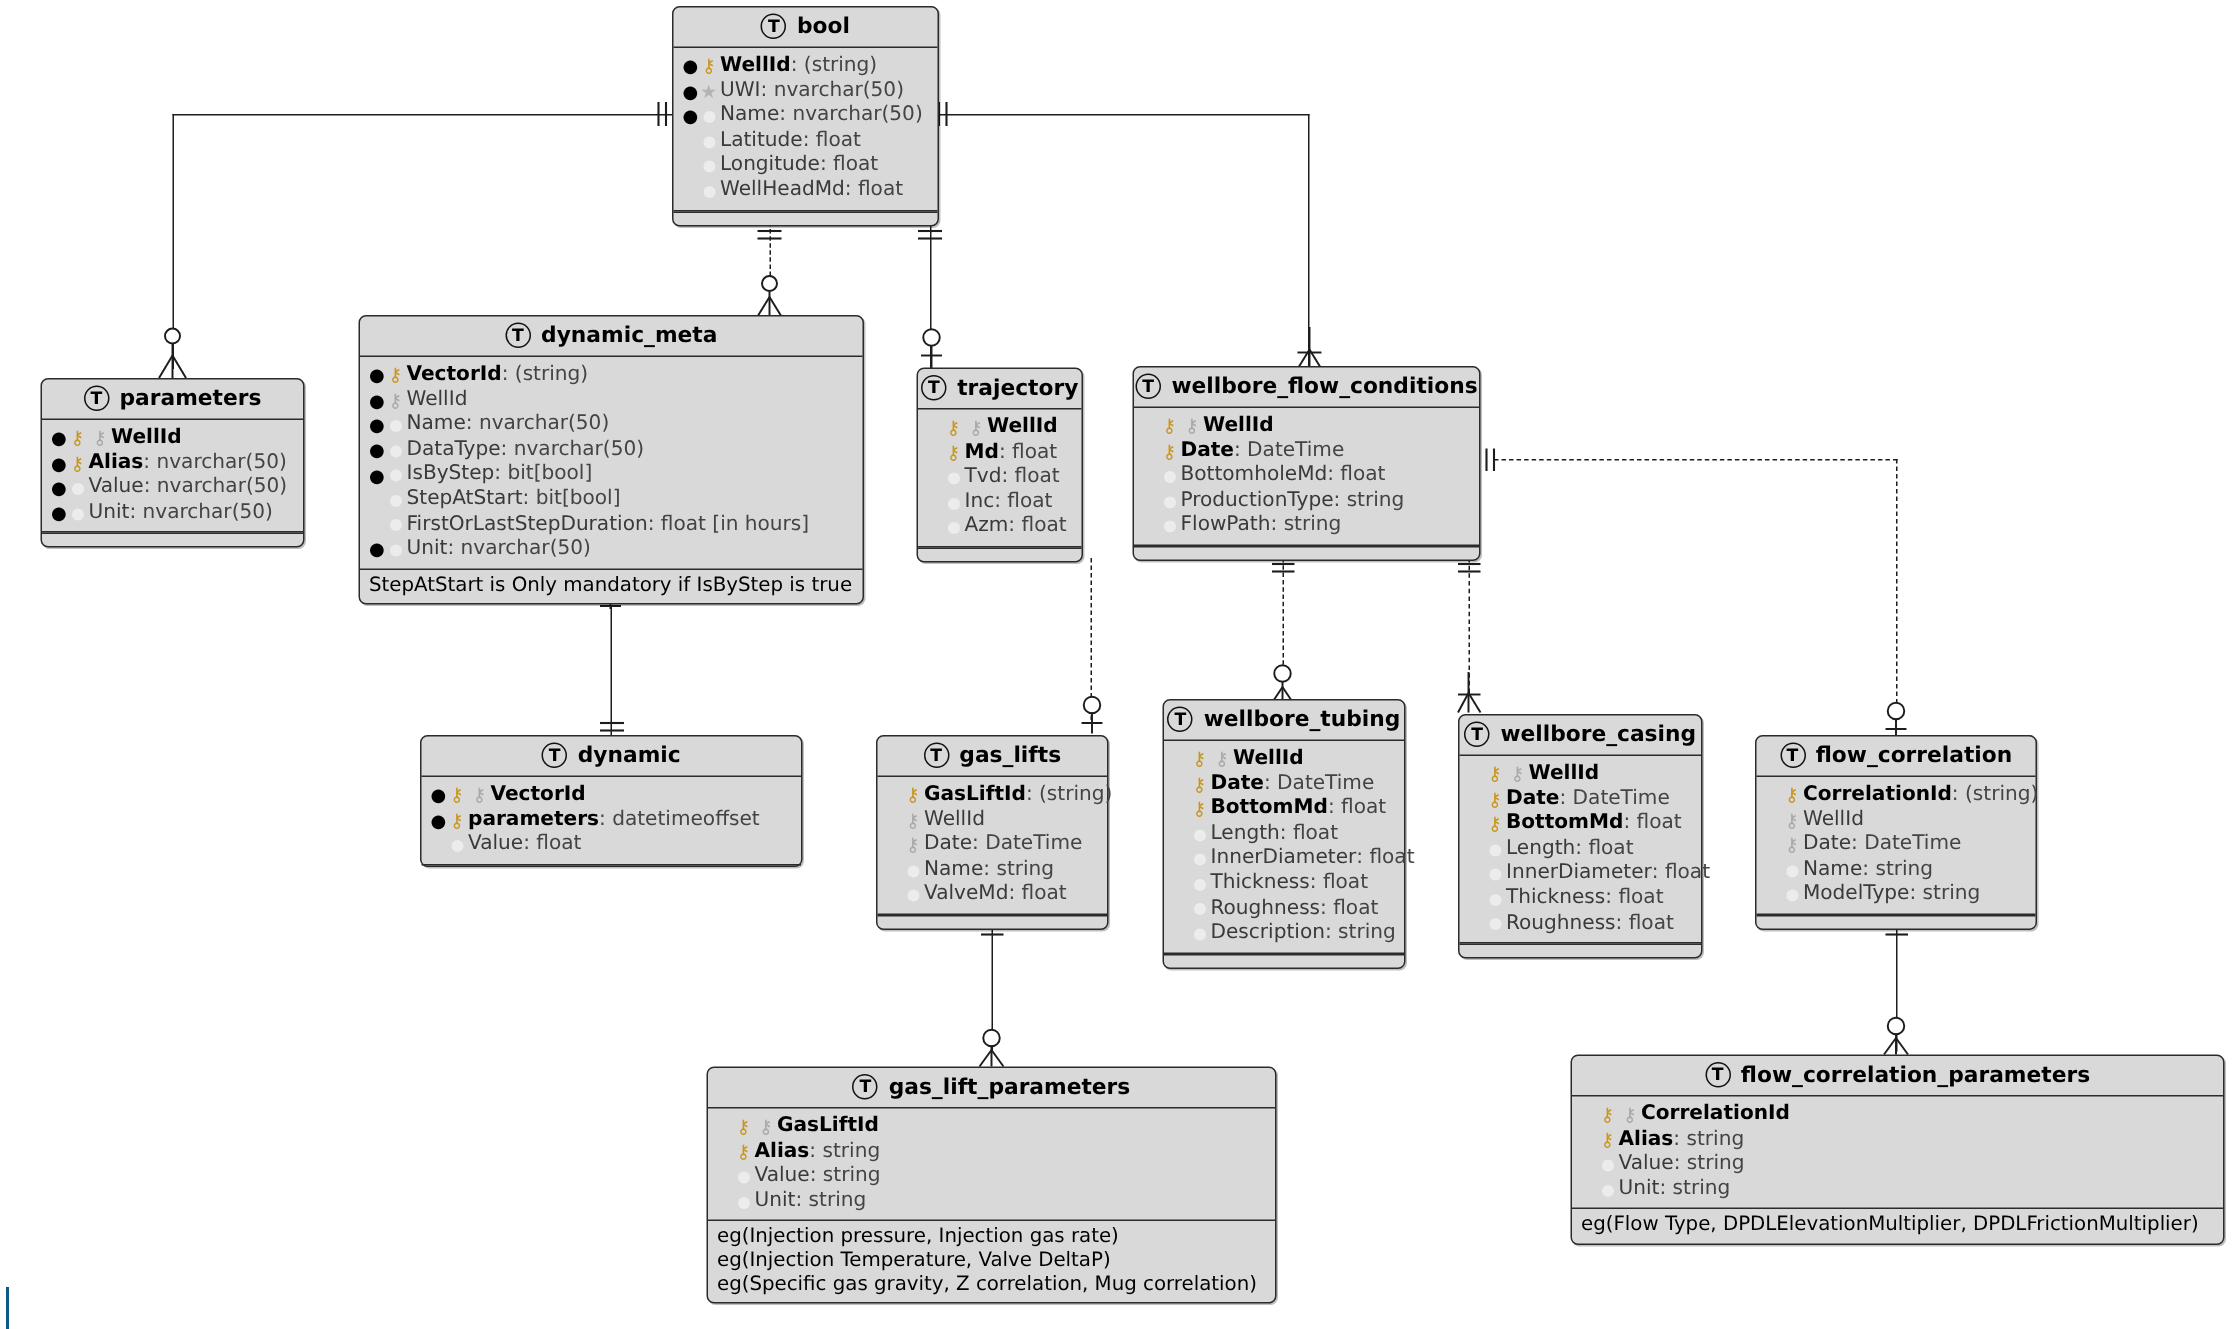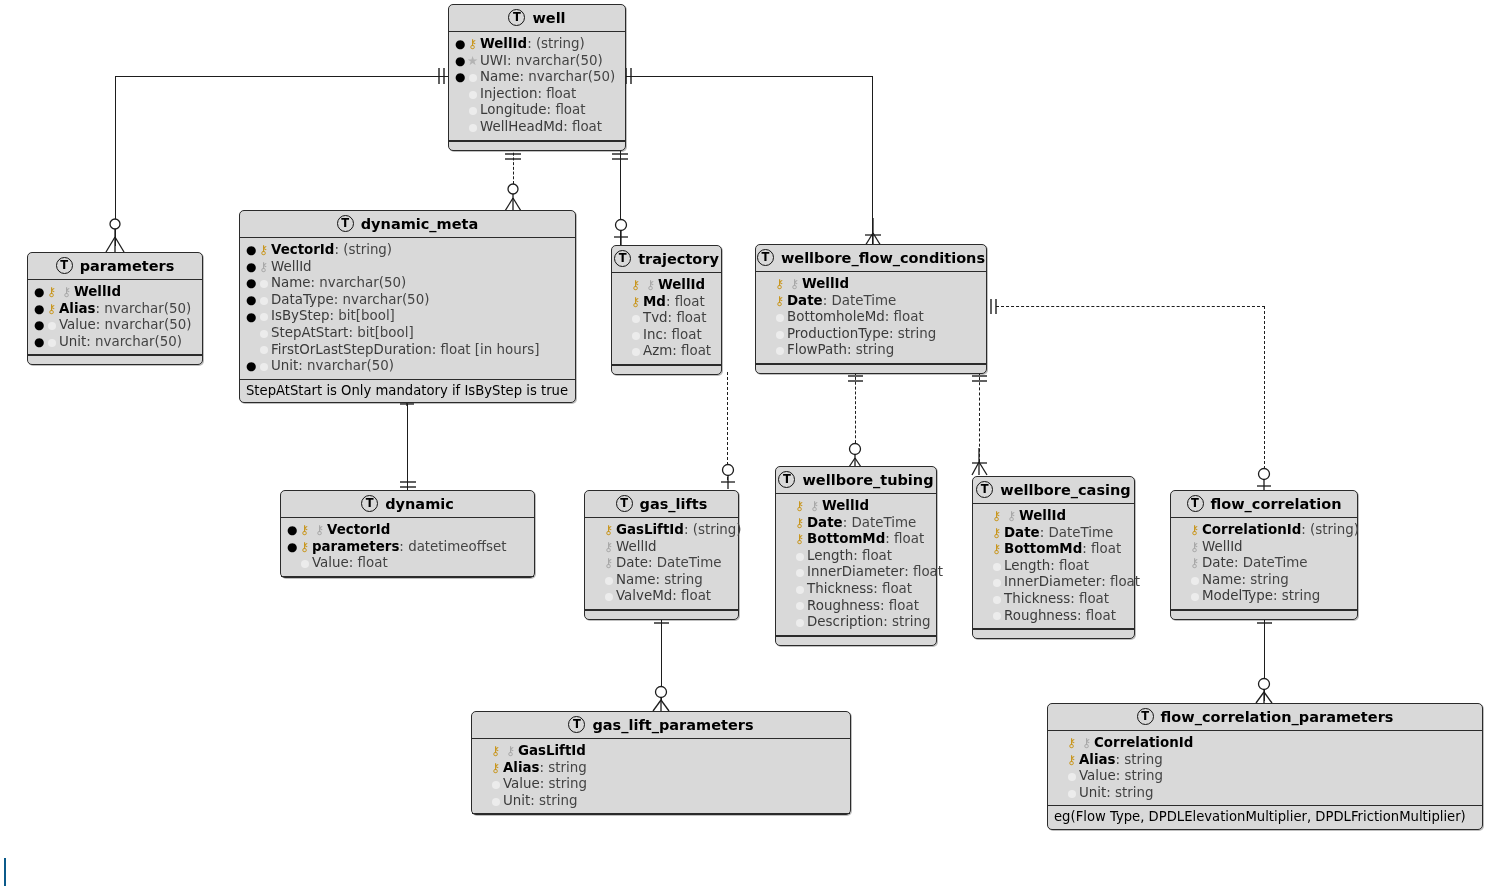--- a/index.html
+++ b/index.html
@@ -330,21 +330,21 @@
       <circle cx="11" cy="8" r="5.5" fill="#fff" stroke="#1d1d1d" stroke-width="1.3"></circle>
       <line x1="11" y1="13" x2="11" y2="27" stroke="#1d1d1d" stroke-width="1.3"></line>
       <line x1="11" y1="16" x2="3" y2="27" stroke="#1d1d1d" stroke-width="1.3"></line>
       <line x1="11" y1="16" x2="19" y2="27" stroke="#1d1d1d" stroke-width="1.3"></line>
     </svg>
   </div>
 
   <div class="entity" id="e-well" style="left:448px; top:4px;   width:178px;">
       <div class="entity-header">
         <span class="t-badge">T</span>
-        <span>well</span>
+        <span>bool</span>
       </div>
       <div class="entity-body">
         <div class="attr">
           <span class="dot">●</span>
           <span class="mk key-gold keyglyph">⚷</span>
           <span class="aname">WellId</span>
           <span class="atype"> : (string)</span>
         </div>
         <div class="attr">
           <span class="dot">●</span>
@@ -354,21 +354,21 @@
         </div>
         <div class="attr">
           <span class="dot">●</span>
           <span class="mk"><span class="circ"></span></span>
           <span class="plain">Name</span>
           <span class="atype">: nvarchar(50)</span>
         </div>
         <div class="attr">
           <span class="dot"></span>
           <span class="mk"><span class="circ"></span></span>
-          <span class="plain">Injection</span>
+          <span class="plain">Latitude</span>
           <span class="atype">: float</span>
         </div>
         <div class="attr">
           <span class="dot"></span>
           <span class="mk"><span class="circ"></span></span>
           <span class="plain">Longitude</span>
           <span class="atype">: float</span>
         </div>
         <div class="attr">
           <span class="dot"></span>
@@ -792,20 +792,25 @@
           <span class="plain">Value</span>
           <span class="atype">: string</span>
         </div>
         <div class="attr">
           <span class="dot"></span>
           <span class="mk"><span class="circ"></span></span>
           <span class="plain">Unit</span>
           <span class="atype">: string</span>
         </div>
       </div>
+      <div class="entity-foot">
+        <div>eg(Injection pressure, Injection gas rate)</div>
+        <div>eg(Injection Temperature, Valve DeltaP)</div>
+        <div>eg(Specific gas gravity, Z correlation, Mug correlation)</div>
+      </div>
     </div>
   <div class="entity" id="e-flow_correlation_parameters" style="left:1047px; top:703px; width:436px;">
       <div class="entity-header">
         <span class="t-badge">T</span>
         <span>flow_correlation_parameters</span>
       </div>
       <div class="entity-body">
         <div class="attr">
           <span class="dot"></span>
           <span class="mk key-gold keyglyph">⚷</span>

